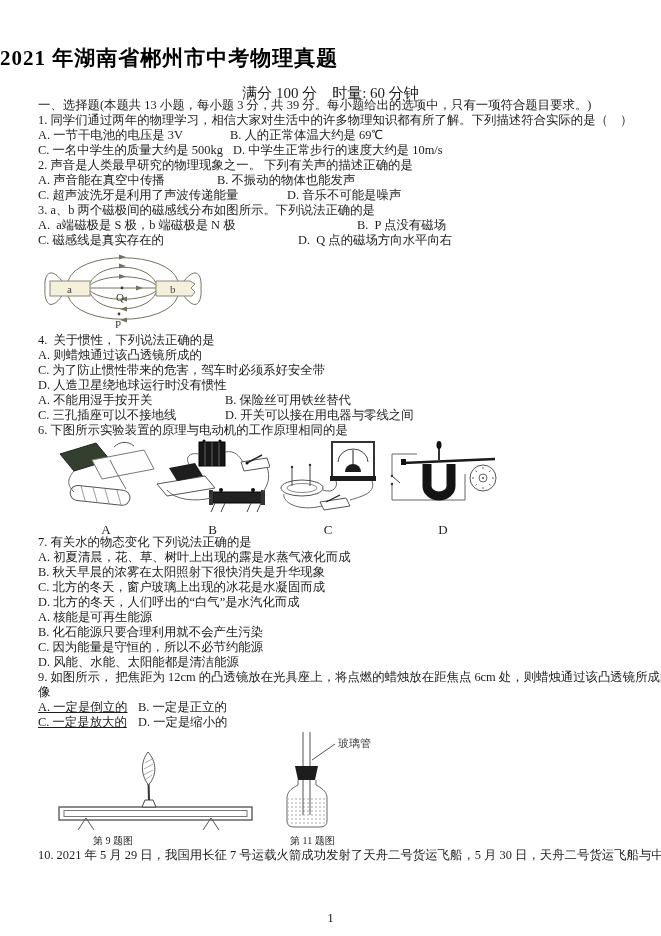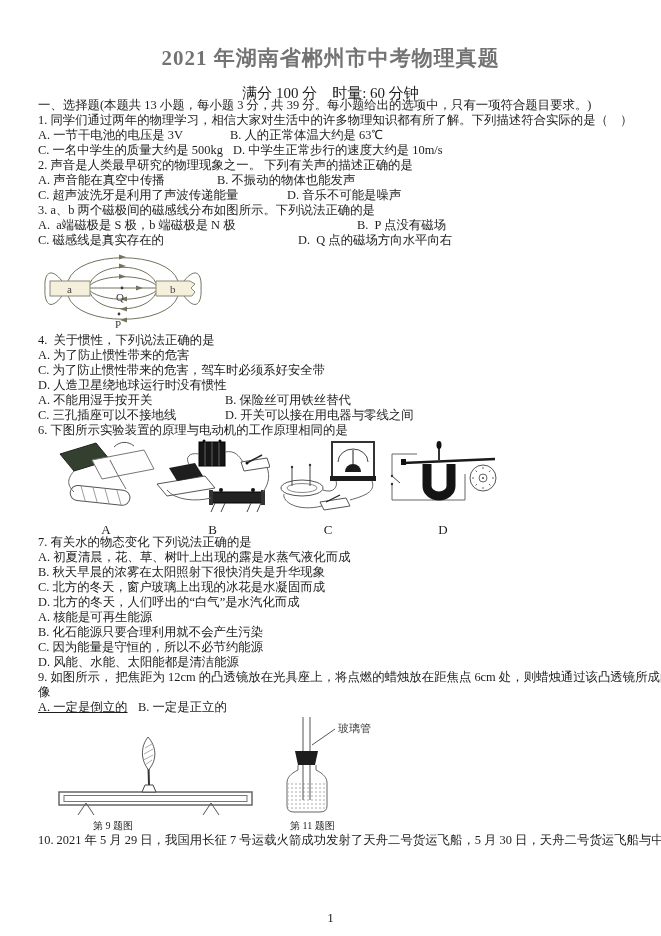--- a/index.html
+++ b/index.html
@@ -1,19 +1,19 @@
 <!DOCTYPE html>
 <html><head>
 <meta charset="utf-8">
 <style>
   html,body{margin:0;padding:0;background:#888;}
   .page{position:relative;width:661px;height:936px;background:#ffffff;overflow:hidden;
         font-family:"Liberation Serif",serif;color:#1c1c1c;}
-  .title{position:absolute;top:44px;left:0;width:100%;text-align:center;
-         font-size:21px;font-weight:bold;color:#737373;letter-spacing:1px;}
+  .title{position:absolute;top:44px;left:0;width:100%;
+         font-size:21px;font-weight:bold;color:#000000;letter-spacing:1px;}
   .subtitle{position:absolute;top:84px;left:0;width:100%;text-align:center;font-size:15px;}
   .content{position:absolute;top:98px;left:38px;right:8px;}
   .line{height:15px;line-height:15px;font-size:12.4px;white-space:pre;}
   .o{display:inline-block;}
   .w192{min-width:192px;} .w195{min-width:195px;} .w179{min-width:179px;}
   .w249{min-width:249px;} .w319{min-width:319px;} .w260{min-width:260px;}
   .w187{min-width:187px;} .w100{min-width:100px;text-decoration:underline;}
   .fig{position:relative;}
   .fig-magnet{height:85px;}
   .fig-magnet svg{position:absolute;left:6px;top:0;}
@@ -29,21 +29,21 @@
 <body>
 
 <div class="page">
   <div class="title">2021 年湖南省郴州市中考物理真题</div>
   <div class="subtitle">满分 100 分　时量: 60 分钟</div>
 
   <div class="content">
     <div class="line">一、选择题(本题共 13 小题，每小题 3 分，共 39 分。每小题给出的选项中，只有一项符合题目要求。)</div>
 
     <div class="line">1. 同学们通过两年的物理学习，相信大家对生活中的许多物理知识都有所了解。下列描述符合实际的是（　）</div>
-    <div class="line"><span class="o w192">A. 一节干电池的电压是 3V</span><span>B. 人的正常体温大约是 63℃</span></div>
+    <div class="line"><span class="o w192">A. 一节干电池的电压是 3V</span><span>B. 人的正常体温大约是 69℃</span></div>
     <div class="line"><span class="o w195">C. 一名中学生的质量大约是 500kg</span><span>D. 中学生正常步行的速度大约是 10m/s</span></div>
 
     <div class="line">2. 声音是人类最早研究的物理现象之一。 下列有关声的描述正确的是</div>
     <div class="line"><span class="o w179">A. 声音能在真空中传播</span><span>B. 不振动的物体也能发声</span></div>
     <div class="line"><span class="o w249">C. 超声波洗牙是利用了声波传递能量</span><span>D. 音乐不可能是噪声</span></div>
 
     <div class="line">3. a、b 两个磁极间的磁感线分布如图所示。下列说法正确的是</div>
     <div class="line"><span class="o w319">A.  a端磁极是 S 极，b 端磁极是 N 极</span><span>B.  P 点没有磁场</span></div>
     <div class="line"><span class="o w260">C. 磁感线是真实存在的</span><span>D.  Q 点的磁场方向水平向右</span></div>
 
@@ -74,21 +74,21 @@
         <text x="23" y="45" font-size="11" fill="#444">a</text>
         <text x="126" y="45" font-size="11" fill="#444">b</text>
         <circle cx="78" cy="40" r="1.4" fill="#3a3a3a"></circle>
         <text x="72" y="53" font-size="11" fill="#3a3a3a">Q</text>
         <circle cx="75" cy="66" r="1.4" fill="#3a3a3a"></circle>
         <text x="71" y="80" font-size="11" fill="#3a3a3a">P</text>
       </svg>
     </div>
 
     <div class="line">4.  关于惯性，下列说法正确的是</div>
-    <div class="line">A. 为了防止惯性带来的危害</div>
+    <div class="line">A. 则蜡烛通过该凸透镜所成的</div>
     <div class="line">C. 为了防止惯性带来的危害，驾车时必须系好安全带</div>
     <div class="line">D. 人造卫星绕地球运行时没有惯性</div>
 
     <div class="line"><span class="o w187">A. 不能用湿手按开关</span><span>B. 保险丝可用铁丝替代</span></div>
     <div class="line"><span class="o w187">C. 三孔插座可以不接地线</span><span>D. 开关可以接在用电器与零线之间</span></div>
 
     <div class="line">6. 下图所示实验装置的原理与电动机的工作原理相同的是</div>
 
     <div class="fig fig-q6">
       <div class="sketch" style="left:18px;width:100px;">
@@ -170,20 +170,21 @@
     <div class="line">D. 北方的冬天，人们呼出的“白气”是水汽化而成</div>
 
     <div class="line">A. 核能是可再生能源</div>
     <div class="line">B. 化石能源只要合理利用就不会产生污染</div>
     <div class="line">C. 因为能量是守恒的，所以不必节约能源</div>
     <div class="line">D. 风能、水能、太阳能都是清洁能源</div>
 
     <div class="line">9. 如图所示， 把焦距为 12cm 的凸透镜放在光具座上，将点燃的蜡烛放在距焦点 6cm 处，则蜡烛通过该凸透镜所成的</div>
     <div class="line">像</div>
     <div class="line"><span class="o w100">A. 一定是倒立的</span><span>B. 一定是正立的</span></div>
+    <div class="line"><span class="o w100">C. 一定是放大的</span><span>D. 一定是缩小的</span></div>
 
     <div class="fig fig-row">
       <svg style="position:absolute;left:20px;top:0;" width="200" height="102" viewBox="0 0 200 102">
         <rect x="1" y="77" width="193" height="13" fill="#fff" stroke="#666" stroke-width="1.5"></rect>
         <rect x="6" y="80.5" width="183" height="6" fill="#fff" stroke="#777"></rect>
         <path d="M20,100 L28,88 M28,88 L36,100 M145,100 L153,88 M153,88 L161,100" stroke="#555" fill="none"></path>
         <polygon points="84,77 98,77 95,70 87,70" fill="#fff" stroke="#444"></polygon>
         <line x1="91" y1="70" x2="90.5" y2="52" stroke="#333" stroke-width="2"></line>
         <path d="M90,22 C98,31 100,44 90.5,55 C82,44 83,31 90,22 Z" fill="#fff" stroke="#555"></path>
         <path d="M87,33 L94,29 M86,39 L95,34 M85.5,45 L95,40 M87,50 L94,45" stroke="#888" stroke-width="0.7" fill="none"></path>

